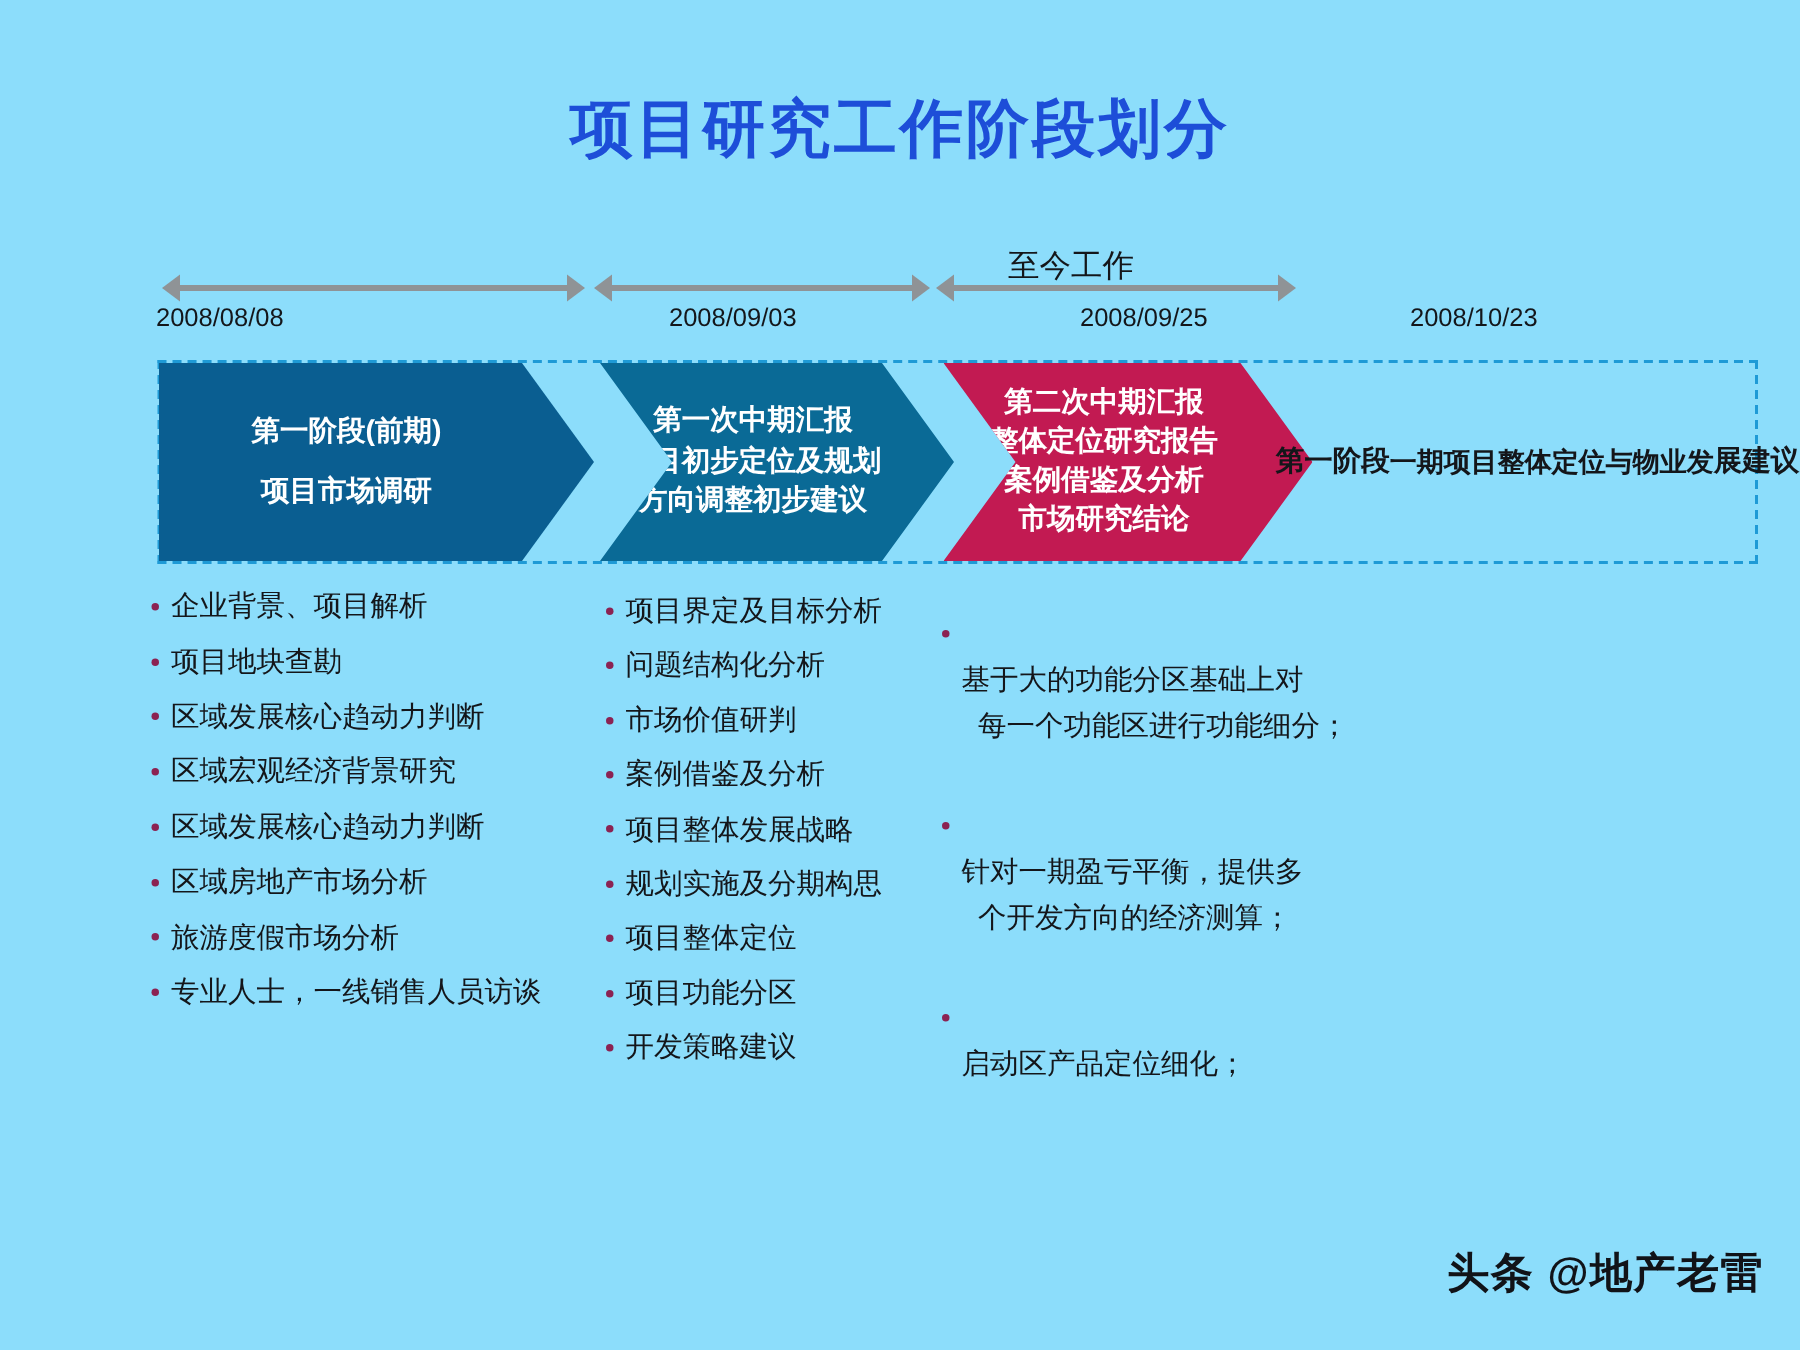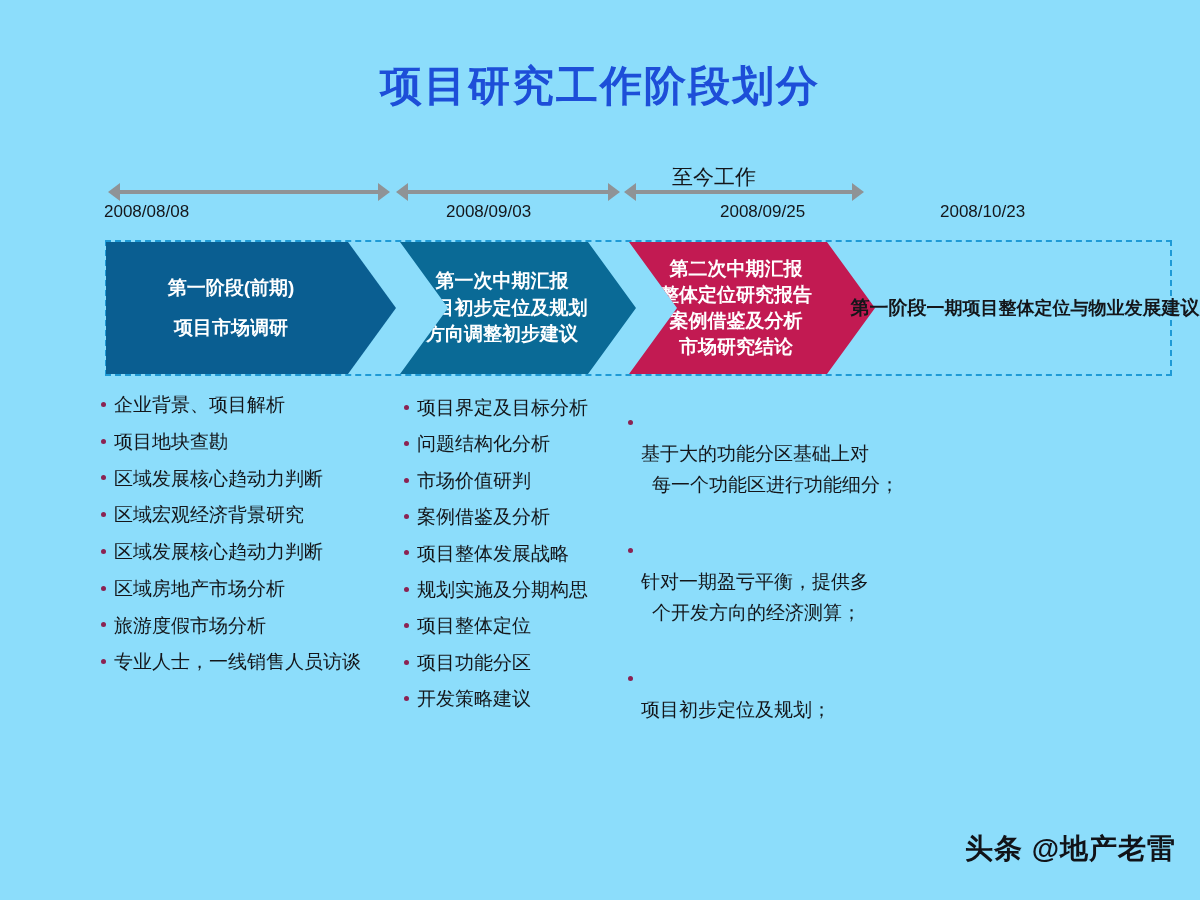--- a/index.html
+++ b/index.html
@@ -207,20 +207,20 @@
     <ul>
       <li>
         <span>基于大的功能分区基础上对</span>
         <span class="cont">每一个功能区进行功能细分；</span>
       </li>
       <li>
         <span>针对一期盈亏平衡，提供多</span>
         <span class="cont">个开发方向的经济测算；</span>
       </li>
       <li>
-        <span>项目初步定位及规划；</span>
+        <span>启动区产品定位细化；</span>
       </li>
     </ul>
   </div>
 
   <div class="watermark">头条 @地产老雷</div>
 
 </div>
 
 </body></html>

